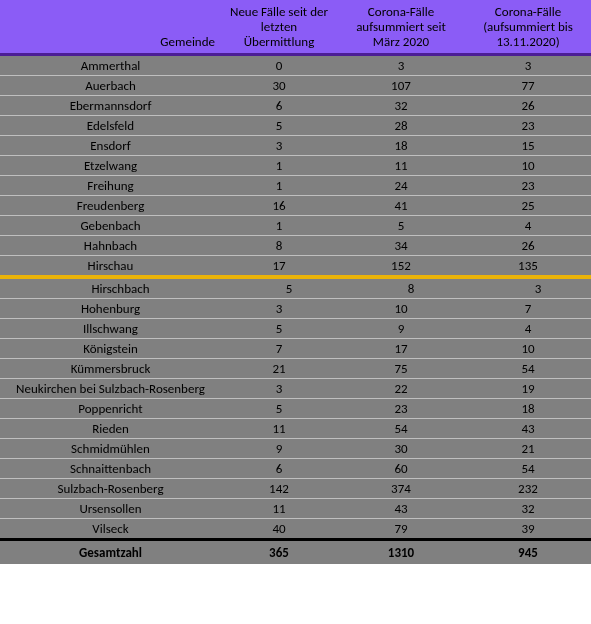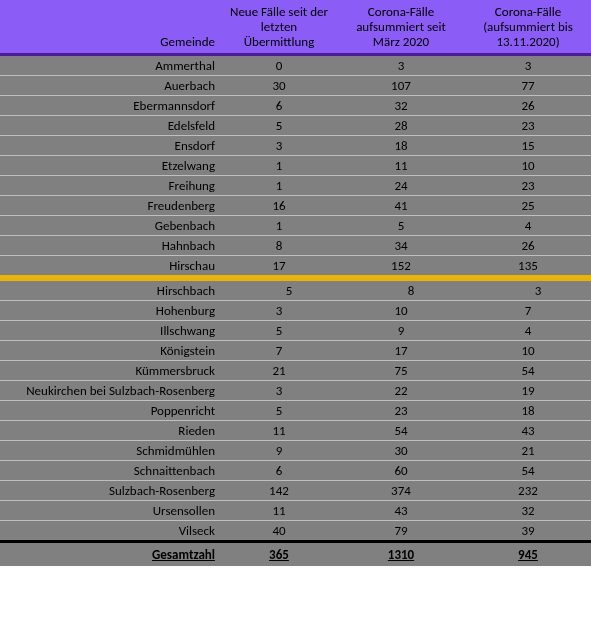--- a/index.html
+++ b/index.html
@@ -29,31 +29,30 @@
   }
   tbody td {
     background: #808080;
     color: #000;
     padding: 2px 6px;
     border-top: 1px solid #bfbfbf;
     text-align: center;
     height: 19px;
   }
   tbody td:first-child {
-    text-align: right;
+    text-align: center;
   }
   tbody tr.highlight-top td {
-    border-top: 6px solid #eab308;
+    border-top: 4px solid #eab308;
     padding-left: 26px;
   }
   tbody tr.total td {
     font-weight: bold;
     border-top: 3px solid #000;
     padding: 4px 6px;
-    text-decoration: underline;
   }
   col.c0 { width: 221px; }
   col.c1 { width: 116px; }
   col.c2 { width: 128px; }
   col.c3 { width: 126px; }
 </style>
 </head>
 <body>
 
 <table>

